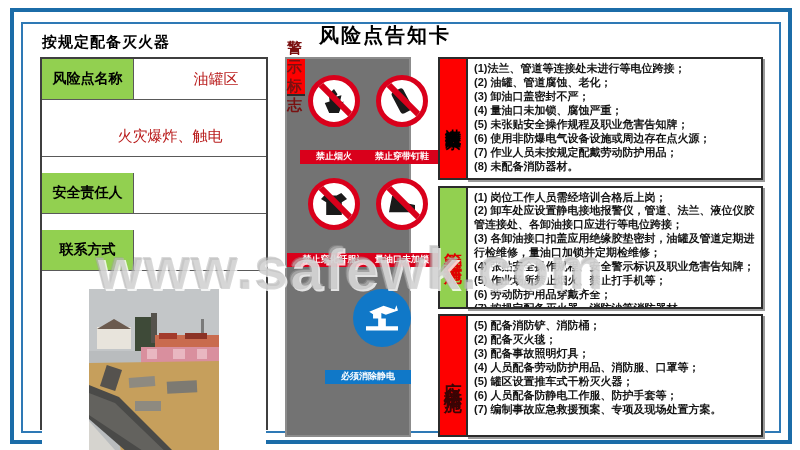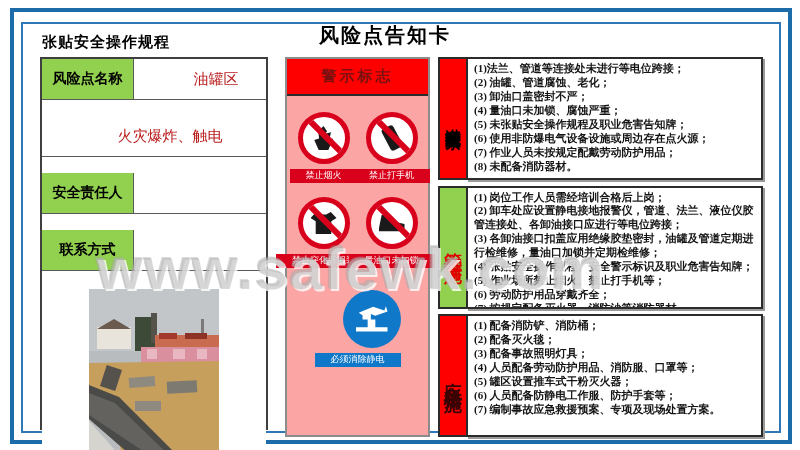--- a/index.html
+++ b/index.html
@@ -27,22 +27,22 @@
     display: flex; align-items: center; justify-content: center;
     font-weight: bold; font-size: 14px; color: #000; }
   .info-value { flex: 1; display: flex; align-items: center; justify-content: center;
     font-weight: normal; font-size: 15px; color: #b91c1c; margin-left: 32px; }
   .row-level .info-value { background: #ffff00; font-family: "Liberation Serif", serif; font-size: 24px; }
   .photo-cell { flex: 1; display: flex; justify-content: center; align-items: flex-start;
     padding-top: 2px; background: #fff; }
   .photo-cell svg { display: block; }
 
   
-  .signs-col { position: absolute; left: 285px; top: 57px; width: 145px; height: 380px;
-    border: 2px solid #8c8c8c; background: #fca5a5; display: flex; flex-direction: column; }
+  .signs-col { position: absolute; left: 285px; top: 57px; width: 126px; height: 380px;
+    border: 2px solid #8c8c8c; background: #737373; display: flex; }
   .signs-header { height: 37px; background: #fe0000; border-bottom: 2px solid #2b2b2b;
     display: flex; align-items: center; justify-content: center;
     font-weight: bold; font-size: 15px; color: #7a1010; letter-spacing: 3px; }
   .signs-body { flex: 1; display: flex; flex-direction: column; align-items: center; padding-top: 16px; }
   .signs-grid { display: grid; grid-template-columns: 58px 58px; column-gap: 10px; row-gap: 14px;
     justify-items: center; }
   .sign { display: flex; flex-direction: column; align-items: center; }
   .sign-circle { position: relative; width: 52px; height: 52px; border-radius: 50%;
     border: 5px solid #d9001b; background: #fff; overflow: hidden; }
   .sign-circle::after { content: ""; position: absolute; left: -6px; top: 18px; width: 60px; height: 6px;
@@ -50,61 +50,61 @@
   .glyph { position: absolute; left: 50%; top: 50%; transform: translate(-50%, -50%);
     background: #1a1a1a; }
   .glyph[data-icon="no-open-flame-icon"] { width: 22px; height: 24px;
     clip-path: polygon(50% 0, 66% 22%, 58% 32%, 84% 26%, 76% 58%, 94% 52%, 72% 100%, 28% 100%, 8% 58%, 30% 52%, 26% 22%); }
   .glyph[data-icon="no-cellphone-icon"] { width: 13px; height: 24px; border-radius: 3px;
     transform: translate(-50%, -50%) rotate(-28deg); }
   .glyph[data-icon="no-synthetic-clothing-icon"] { width: 26px; height: 22px;
     clip-path: polygon(22% 0, 40% 12%, 60% 12%, 78% 0, 100% 28%, 80% 42%, 80% 100%, 20% 100%, 20% 42%, 0 28%); }
   .glyph[data-icon="no-nailed-shoes-icon"] { width: 26px; height: 20px;
     clip-path: polygon(4% 62%, 12% 10%, 42% 10%, 52% 42%, 100% 55%, 100% 92%, 0 92%); }
-  .sign-label { margin-top: 5px; background: #d9001b; color: #ffffff; font-size: 9px;
-    font-weight: normal; padding: 2px 16px; line-height: 1.1; white-space: nowrap; }
+  .sign-label { margin-top: 23px; background: #d9001b; color: #ffffff; font-size: 9px;
+    font-weight: bold; padding: 2px 16px; line-height: 1.1; white-space: nowrap; }
   .mandatory { margin-top: 22px; align-items: flex-end; }
   .mandatory-circle { position: relative; width: 58px; height: 58px; border-radius: 50%;
     background: #1078c8; }
   .mandatory-glyph { position: absolute; left: 50%; top: 50%; transform: translate(-50%, -50%);
     width: 32px; height: 30px; background: #ffffff;
     clip-path: polygon(0 78%, 38% 78%, 38% 52%, 22% 52%, 22% 38%, 10% 30%, 55% 10%, 90% 22%, 95% 8%, 100% 26%, 62% 40%, 48% 34%, 48% 52%, 62% 52%, 62% 78%, 100% 78%, 100% 92%, 0 92%); }
   .mandatory .sign-label { background: #1078c8; }
 
   
   .sections { position: absolute; left: 438px; top: 57px; width: 325px; height: 380px;
     display: flex; flex-direction: column; justify-content: space-between; }
   .section { height: 123px; display: flex; }
   .section-header { width: 28px; flex: none; border: 2px solid #2b2b2b; border-right: none;
     display: flex; align-items: center; justify-content: center;
     writing-mode: vertical-rl; text-orientation: upright;
     font-weight: bold; font-size: 16px; letter-spacing: 1px; line-height: 1; }
   .section-body { flex: 1; border: 2px solid #2b2b2b; background: #fff;
     box-shadow: 2px 2px 0 #9a9a9a; padding: 3px 4px 2px 6px; overflow: hidden;
-    font-family: Liberation Serif, serif; }
+    font-family: Liberation Sans, sans-serif; }
   .section-body .item { font-size: 11px; font-weight: bold; color: #141414; line-height: 1.27; }
   .sec-hazards .section-header { background: #fe0000; color: #000; }
   .sec-control .section-header { background: #92d050; color: #e00000; font-size: 18px; letter-spacing: 4px; }
   .sec-emergency .section-header { background: #fe0000; color: #3a0404; font-size: 18px; letter-spacing: 4px; }
 
   
   .watermark { position: absolute; left: 96px; top: 234px; z-index: 6; pointer-events: none;
     font-weight: bold; font-size: 60px; letter-spacing: 1px; color: rgba(186,186,186,0.55);
     text-shadow: 2px 2px 0 rgba(255,255,255,0.8), -1px -1px 0 rgba(160,160,160,0.4);
     white-space: nowrap; }
 </style>
 </head>
 <body>
 
 <div class="page">
   <div class="frame-outer">
     <div class="frame-inner"></div>
   </div>
 
-  <div class="station-name">张贴安全操作规程</div>
+  <div class="station-name">按规定配备灭火器</div>
   <div class="card-title">风险点告知卡</div>
 
   <div class="info-table">
     <div class="info-row">
       <div class="info-label">风险点名称</div>
       <div class="info-value">油罐区</div>
     </div>
     <div class="info-row">
       <div class="info-value">火灾爆炸、触电</div>
     </div>
@@ -153,21 +153,21 @@
             <div class="sign-circle">
               <span class="glyph" data-icon="no-open-flame-icon"></span>
             </div>
             <div class="sign-label">禁止烟火</div>
           </div>
 
           <div class="sign">
             <div class="sign-circle">
               <span class="glyph" data-icon="no-cellphone-icon"></span>
             </div>
-            <div class="sign-label">禁止打手机</div>
+            <div class="sign-label">禁止穿带钉鞋</div>
           </div>
 
           <div class="sign">
             <div class="sign-circle">
               <span class="glyph" data-icon="no-synthetic-clothing-icon"></span>
             </div>
             <div class="sign-label">禁止穿化纤服装</div>
           </div>
 
           <div class="sign">
@@ -211,21 +211,21 @@
           <div class="item">(4) 张贴安全操作规程、安全警示标识及职业危害告知牌；</div>
           <div class="item">(5) 作业场所禁止烟火、禁止打手机等；</div>
           <div class="item">(6) 劳动防护用品穿戴齐全；</div>
           <div class="item">(7) 按规定配备灭火器、消防沙等消防器材。</div>
         </div>
     </div>
     <div class="section sec-emergency">
       <div class="section-header">应急措施</div>
       <div class="section-body">
 
-      <div class="item">(1) 配备消防铲、消防桶；</div>
+      <div class="item">(5) 配备消防铲、消防桶；</div>
           <div class="item">(2) 配备灭火毯；</div>
           <div class="item">(3) 配备事故照明灯具；</div>
           <div class="item">(4) 人员配备劳动防护用品、消防服、口罩等；</div>
           <div class="item">(5) 罐区设置推车式干粉灭火器；</div>
           <div class="item">(6) 人员配备防静电工作服、防护手套等；</div>
           <div class="item">(7) 编制事故应急救援预案、专项及现场处置方案。</div>
         </div>
     </div>
   </div>
 

